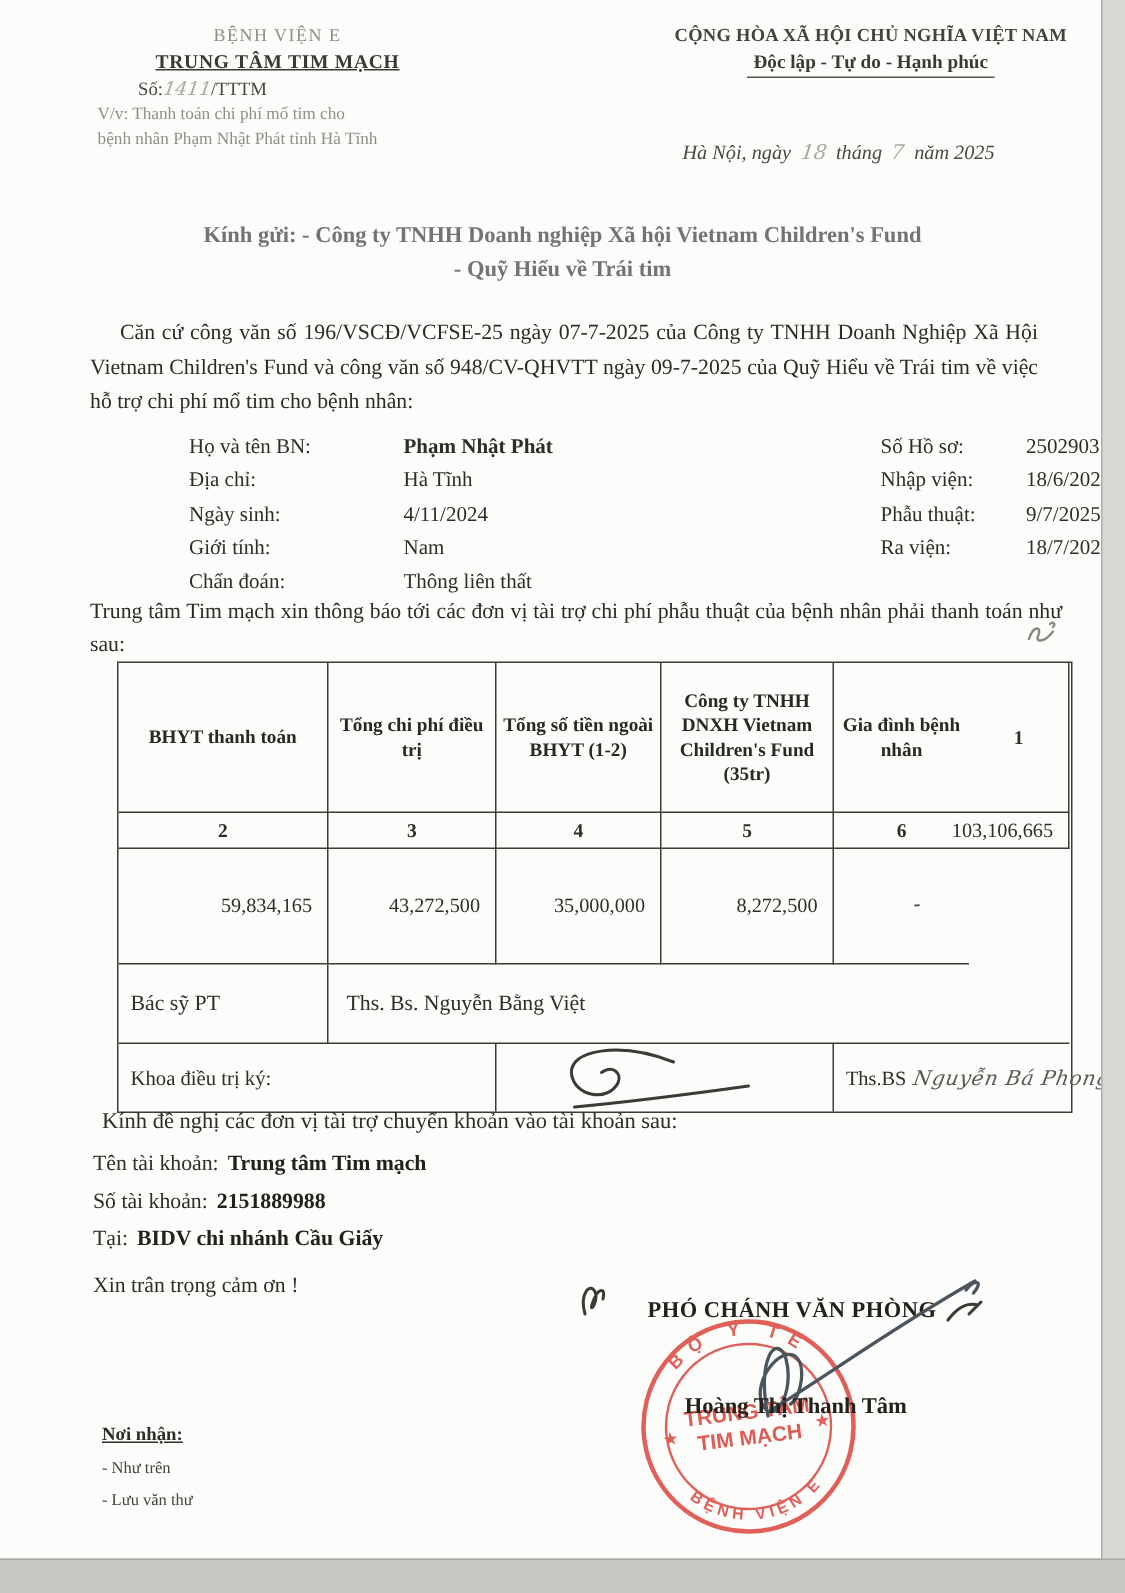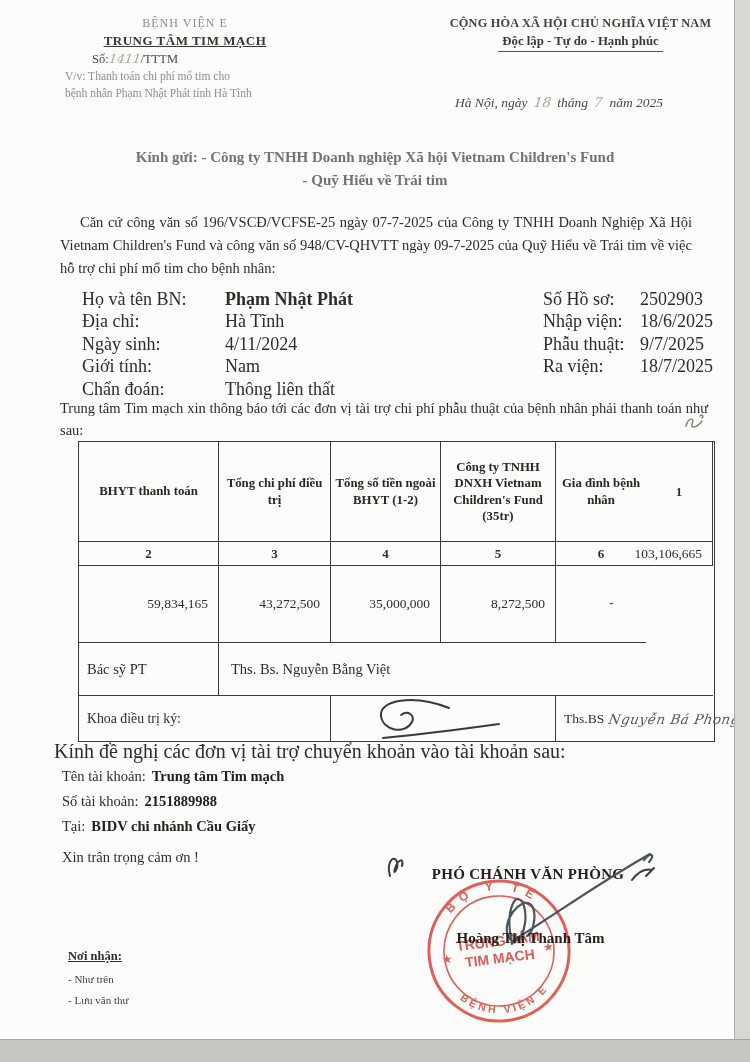--- a/index.html
+++ b/index.html
@@ -30,21 +30,21 @@
 
   
   .kinhgui{left:0;top:146px;width:750px;text-align:center;font-size:15px;font-weight:bold;line-height:23px;color:#737373;}
 
   
   .para{font-size:14.5px;line-height:23.2px;text-align:justify;color:#2d2b26;}
   .intro{left:60px;top:211px;width:632px;text-indent:20px;}
   .announce{left:60px;top:397px;width:648px;line-height:22px;}
 
   
-  .pt-block{font-size:18px;line-height:22.4px;}
+  .pt-block{font-size:14px;line-height:22.4px;margin-left:44px;}
   .pt-left{left:82px;top:288px;}
   .pt-right{left:543px;top:288px;}
   .pt-row{display:flex;}
   .pl-label{width:143px;}
   .pr-label{width:97px;}
 
   
   .cost-table{left:78px;top:441px;width:637px;display:grid;
     grid-template-columns:140px 112px 110px 115px 90px 67px;
     grid-template-rows:100px 24px 77px 53px 45px;
@@ -61,21 +61,21 @@
   .surgeon-label{grid-column:1/2;justify-content:flex-start;padding-left:8px;font-size:14.5px;}
   .surgeon-value{grid-column:2/7;justify-content:flex-start;padding-left:12px;font-size:14.5px;border-right:none;}
   .dept-label{grid-column:1/3;justify-content:flex-start;padding-left:8px;font-size:13.8px;border-bottom:none;}
   .dept-sig{grid-column:3/5;border-bottom:none;position:relative;overflow:visible;}
   .dept-name{grid-column:5/7;border-right:none;border-bottom:none;justify-content:flex-start;padding-left:8px;
              white-space:nowrap;overflow:visible;font-size:13.5px;}
   .hw-name{font-family:"DejaVu Serif",serif;font-style:italic;color:#5c5a56;margin-left:5px;letter-spacing:.5px;
            display:inline-block;transform:skewX(-10deg);}
 
   
-  .request{left:54px;top:740px;width:620px;font-size:20px;}
+  .request{left:68px;top:740px;width:620px;font-size:15px;}
   .acct{font-size:14.5px;}
   .acct .val{font-weight:bold;color:#23211c;margin-left:6px;}
   .acct1{left:62px;top:768px;}
   .acct2{left:62px;top:793px;}
   .acct3{left:62px;top:818px;}
   .thanks{left:62px;top:849px;font-size:14.5px;}
 
   
   .sig-title{left:398px;top:866px;width:260px;text-align:center;font-size:15px;font-weight:bold;letter-spacing:.3px;color:#23211c;}
   .signer{left:408px;top:930px;width:245px;text-align:center;font-size:15px;font-weight:bold;color:#23211c;z-index:5;}

